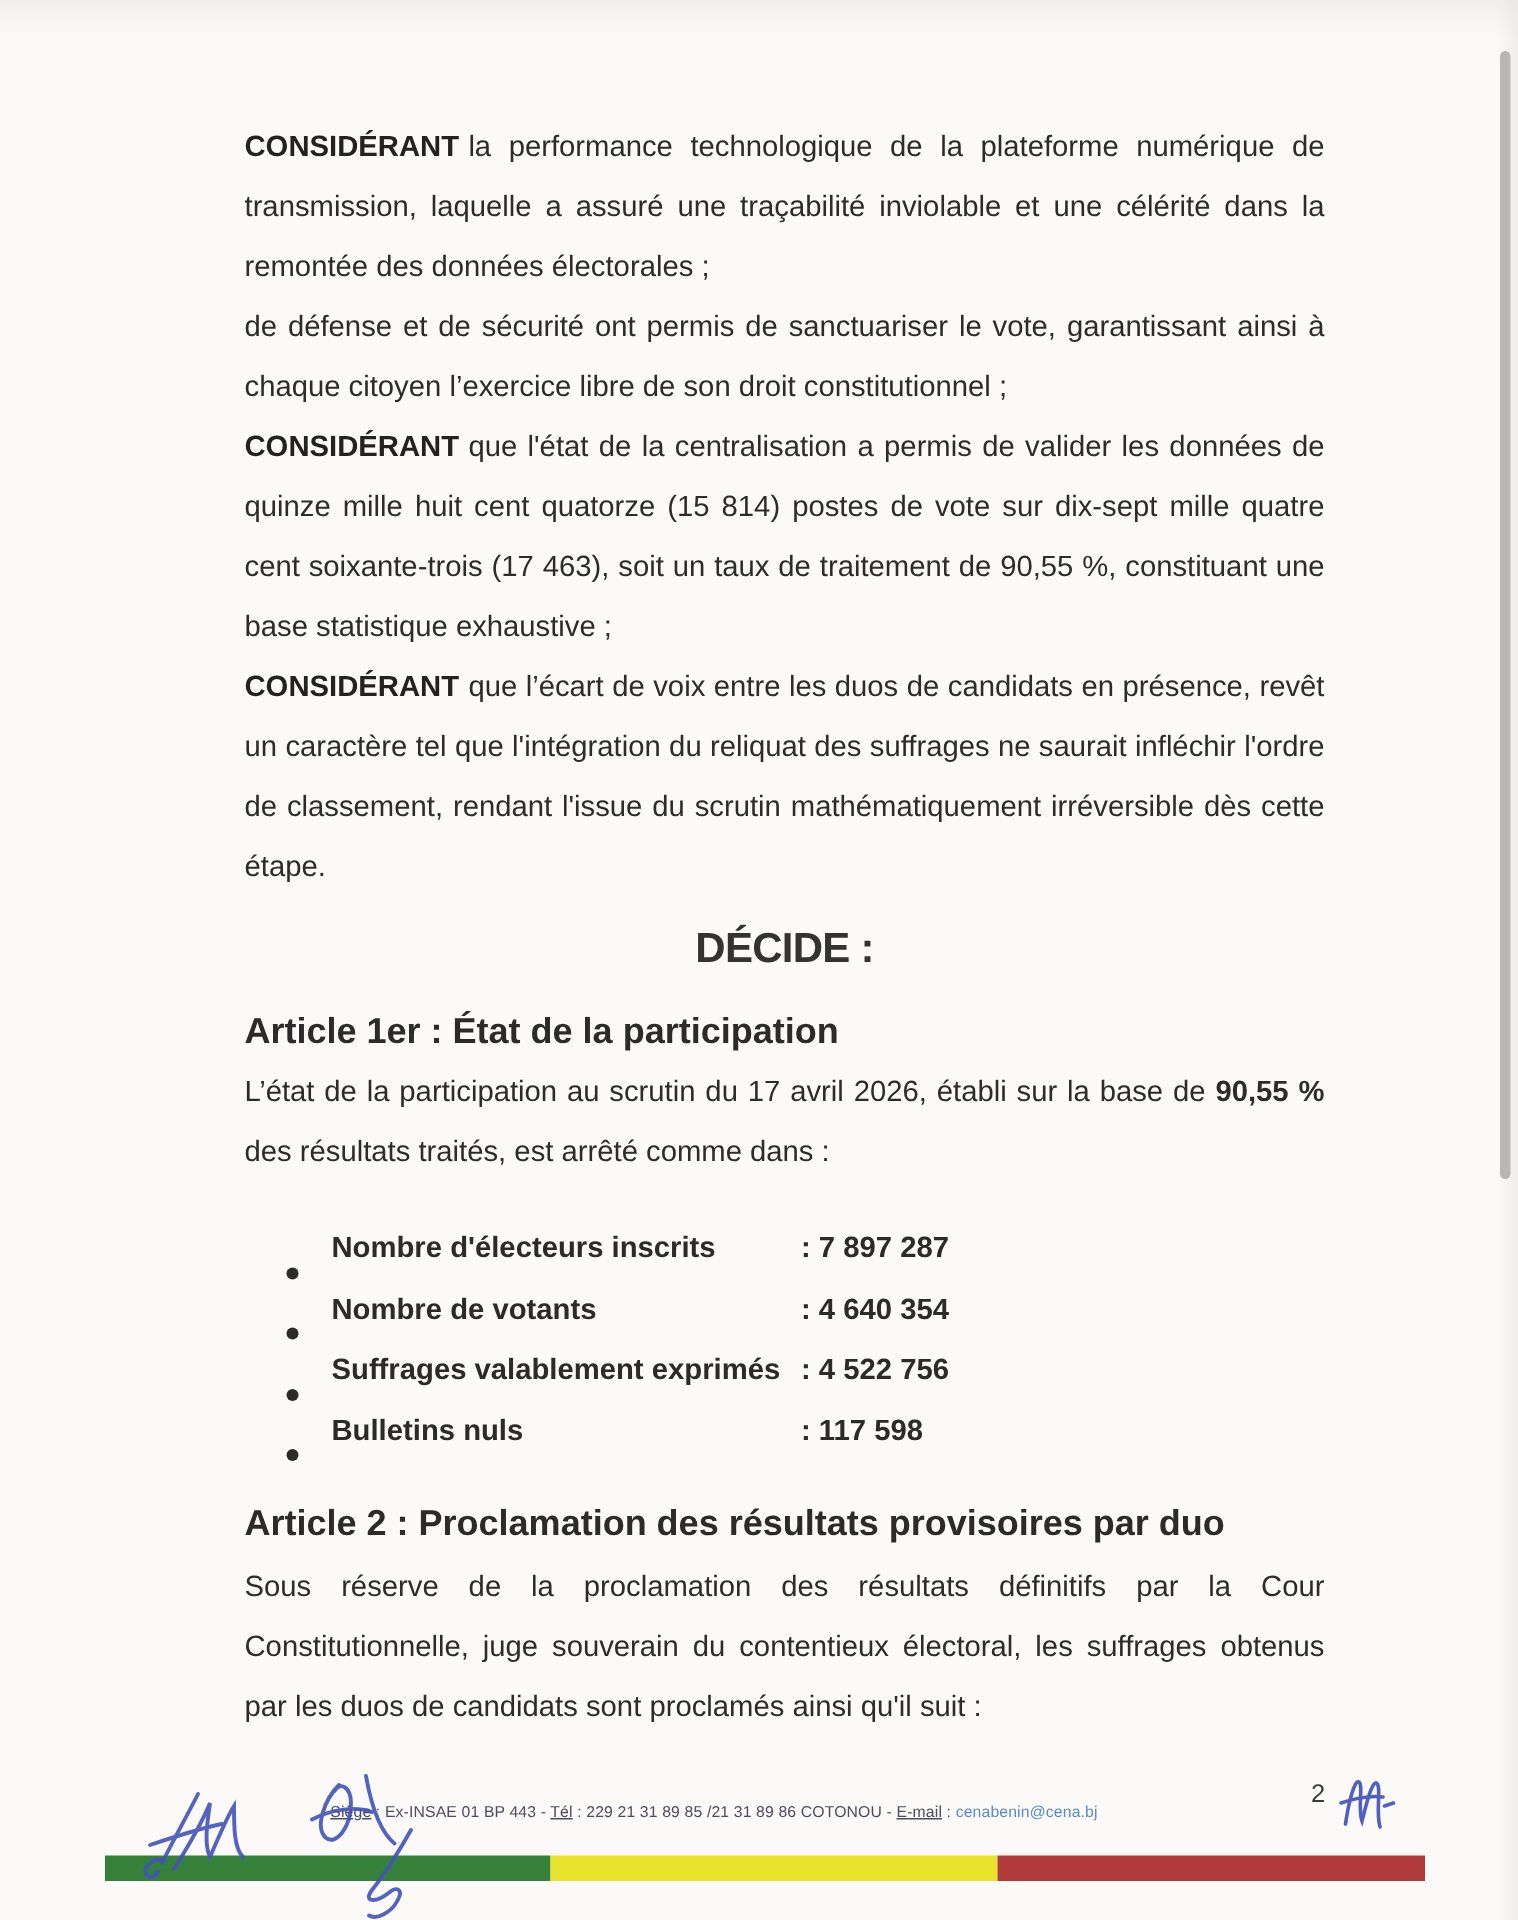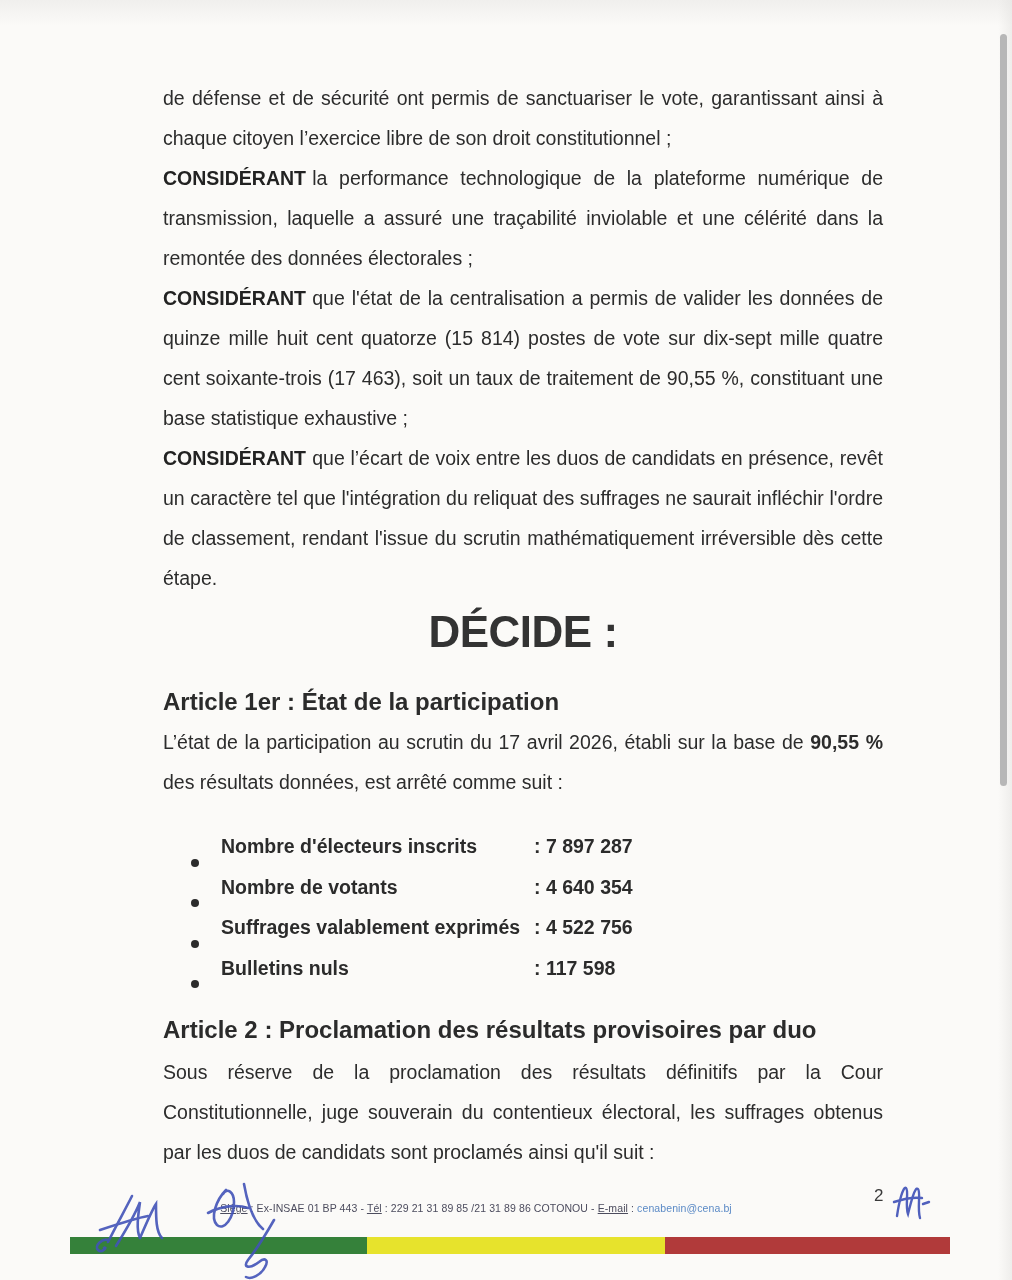--- a/index.html
+++ b/index.html
@@ -24,21 +24,21 @@
   }
   .content {
     position: absolute; left: 163px; top: 78px; width: 720px;
     color: #2c2c2c; font-size: 19.5px; line-height: 40px;
     text-align: justify; text-align-last: left;
   }
   p.body-par { margin: 0; }
   b.lead { font-weight: 700; color: #222; }
   b.lead:not(:empty) { margin-right: .32em; }
   h1.decide {
-    margin: 8px 0 28px; font-size: 44px; line-height: 52px;
+    margin: 8px 0 14px; font-size: 28px; line-height: 52px;
     font-weight: 700; color: #333; letter-spacing: -0.5px;
     text-align: center; text-align-last: center;
   }
   h2.article {
     margin: 8px 0 0; font-size: 24px; line-height: 32px;
     font-weight: 700; color: #2b2b2b;
     text-align: left; text-align-last: left;
   }
   p.intro { margin: 4px 0 0; }
   ul.stats { list-style: none; margin: 24px 0 0 28px; padding: 0; }
@@ -74,33 +74,33 @@
   .flag .f-yellow { width: 298px; }
   .flag .f-red { width: 285px; }
 </style>
 </head>
 <body>
 
 <div class="page">
 
   <div class="content">
 
+    <p class="body-par"><b class="lead">CONSIDÉRANT</b><span>la performance technologique de la plateforme numérique de transmission, laquelle a assuré une traçabilité inviolable et une célérité dans la remontée des données électorales ;</span></p>
+
     <p class="body-par"><span>de défense et de sécurité ont permis de sanctuariser le vote, garantissant ainsi à chaque citoyen l’exercice libre de son droit constitutionnel ;</span></p>
-
-    <p class="body-par"><b class="lead">CONSIDÉRANT</b><span>la performance technologique de la plateforme numérique de transmission, laquelle a assuré une traçabilité inviolable et une célérité dans la remontée des données électorales ;</span></p>
 
     <p class="body-par"><b class="lead">CONSIDÉRANT</b><span>que l'état de la centralisation a permis de valider les données de quinze mille huit cent quatorze (15 814) postes de vote sur dix-sept mille quatre cent soixante-trois (17 463), soit un taux de traitement de 90,55 %, constituant une base statistique exhaustive ;</span></p>
 
     <p class="body-par"><b class="lead">CONSIDÉRANT</b><span>que l’écart de voix entre les duos de candidats en présence, revêt un caractère tel que l'intégration du reliquat des suffrages ne saurait infléchir l'ordre de classement, rendant l'issue du scrutin mathématiquement irréversible dès cette étape.</span></p>
 
     <h1 class="decide">DÉCIDE :</h1>
 
     <h2 class="article">Article 1er : État de la participation</h2>
 
-    <p class="intro"><span>L’état de la participation au scrutin du 17 avril 2026, établi sur la base de </span><b>90,55 %</b><span> des résultats données, est arrêté comme suit :</span></p>
+    <p class="intro"><span>L’état de la participation au scrutin du 17 avril 2026, établi sur la base de </span><b>90,55 %</b><span> des résultats traités, est arrêté comme dans :</span></p>
 
     <ul class="stats">
       <li class="stat">
         <span class="bullet-dot"></span>
         <span class="stat-label">Nombre d'électeurs inscrits</span>
         <span class="stat-value">: 7 897 287</span>
       </li>
       <li class="stat">
         <span class="bullet-dot"></span>
         <span class="stat-label">Nombre de votants</span>

